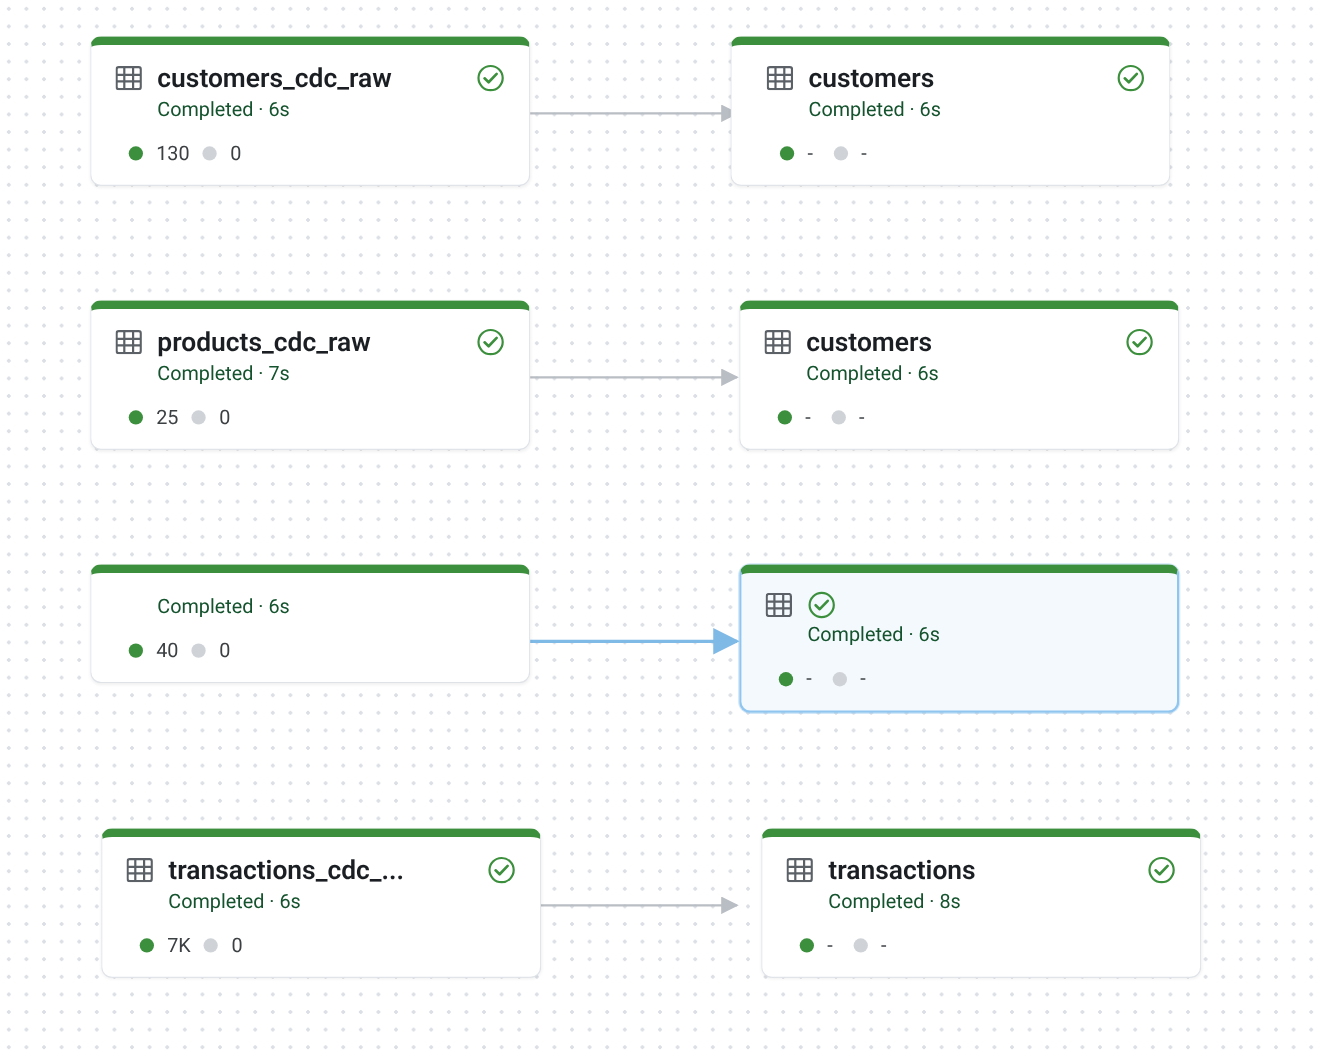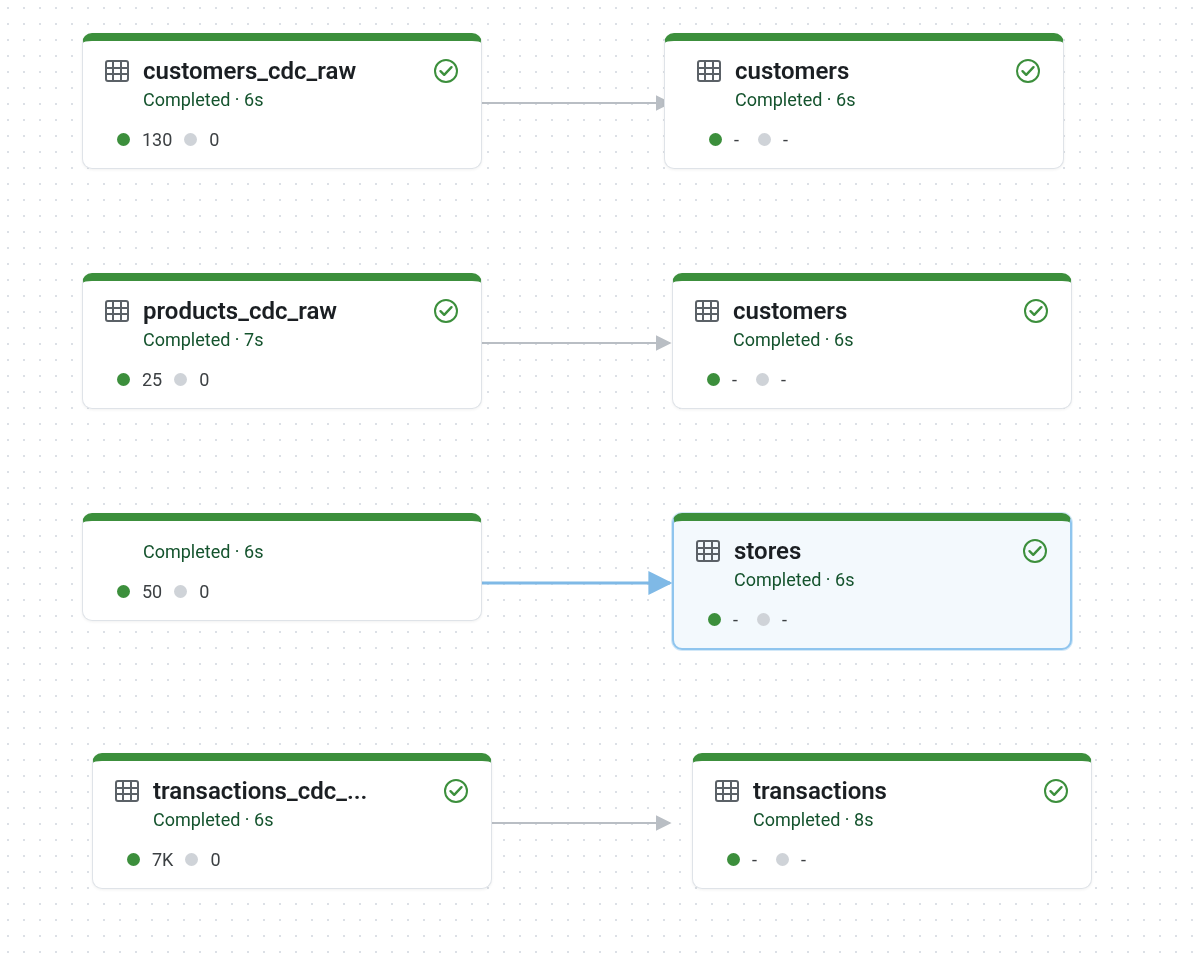--- a/index.html
+++ b/index.html
@@ -210,37 +210,36 @@
       <span class="dot green"></span>
       <span class="metric-val">-</span>
       <span class="dot gray"></span>
       <span class="metric-val">-</span>
     </div>
   </div>
     <div class="node" style="left: 82px; top: 513px;">
     <div class="subtitle">Completed · 6s</div>
     <div class="metrics">
       <span class="dot green"></span>
-      <span class="metric-val">50</span>
+      <span class="metric-val">40</span>
       <span class="dot gray"></span>
       <span class="metric-val">0</span>
     </div>
   </div>
     <div class="node selected" style="left: 672px; top: 513px;">
     <div class="node-head">
       <span class="table-icon">
           <svg width="24" height="22" viewBox="0 0 24 22">
     <rect x="1" y="1" width="22" height="20" rx="2" ry="2" fill="none" stroke="#5b6167" stroke-width="2"></rect>
     <line x1="1" y1="8" x2="23" y2="8" stroke="#5b6167" stroke-width="2"></line>
     <line x1="1" y1="14" x2="23" y2="14" stroke="#5b6167" stroke-width="2"></line>
     <line x1="8" y1="1" x2="8" y2="21" stroke="#5b6167" stroke-width="2"></line>
     <line x1="16" y1="1" x2="16" y2="21" stroke="#5b6167" stroke-width="2"></line>
   </svg>
         </span>
-      <span class="title">stores</span>
       <span class="check-icon">
           <svg width="26" height="26" viewBox="0 0 26 26">
     <circle cx="13" cy="13" r="11" fill="none" stroke="#3c8f3c" stroke-width="2"></circle>
     <path d="M7.5 13.2 L11.2 16.8 L18.5 9.2" fill="none" stroke="#3c8f3c" stroke-width="2.4" stroke-linecap="round" stroke-linejoin="round"></path>
   </svg>
         </span>
     </div>
     <div class="subtitle">Completed · 6s</div>
     <div class="metrics">
       <span class="dot green"></span>

